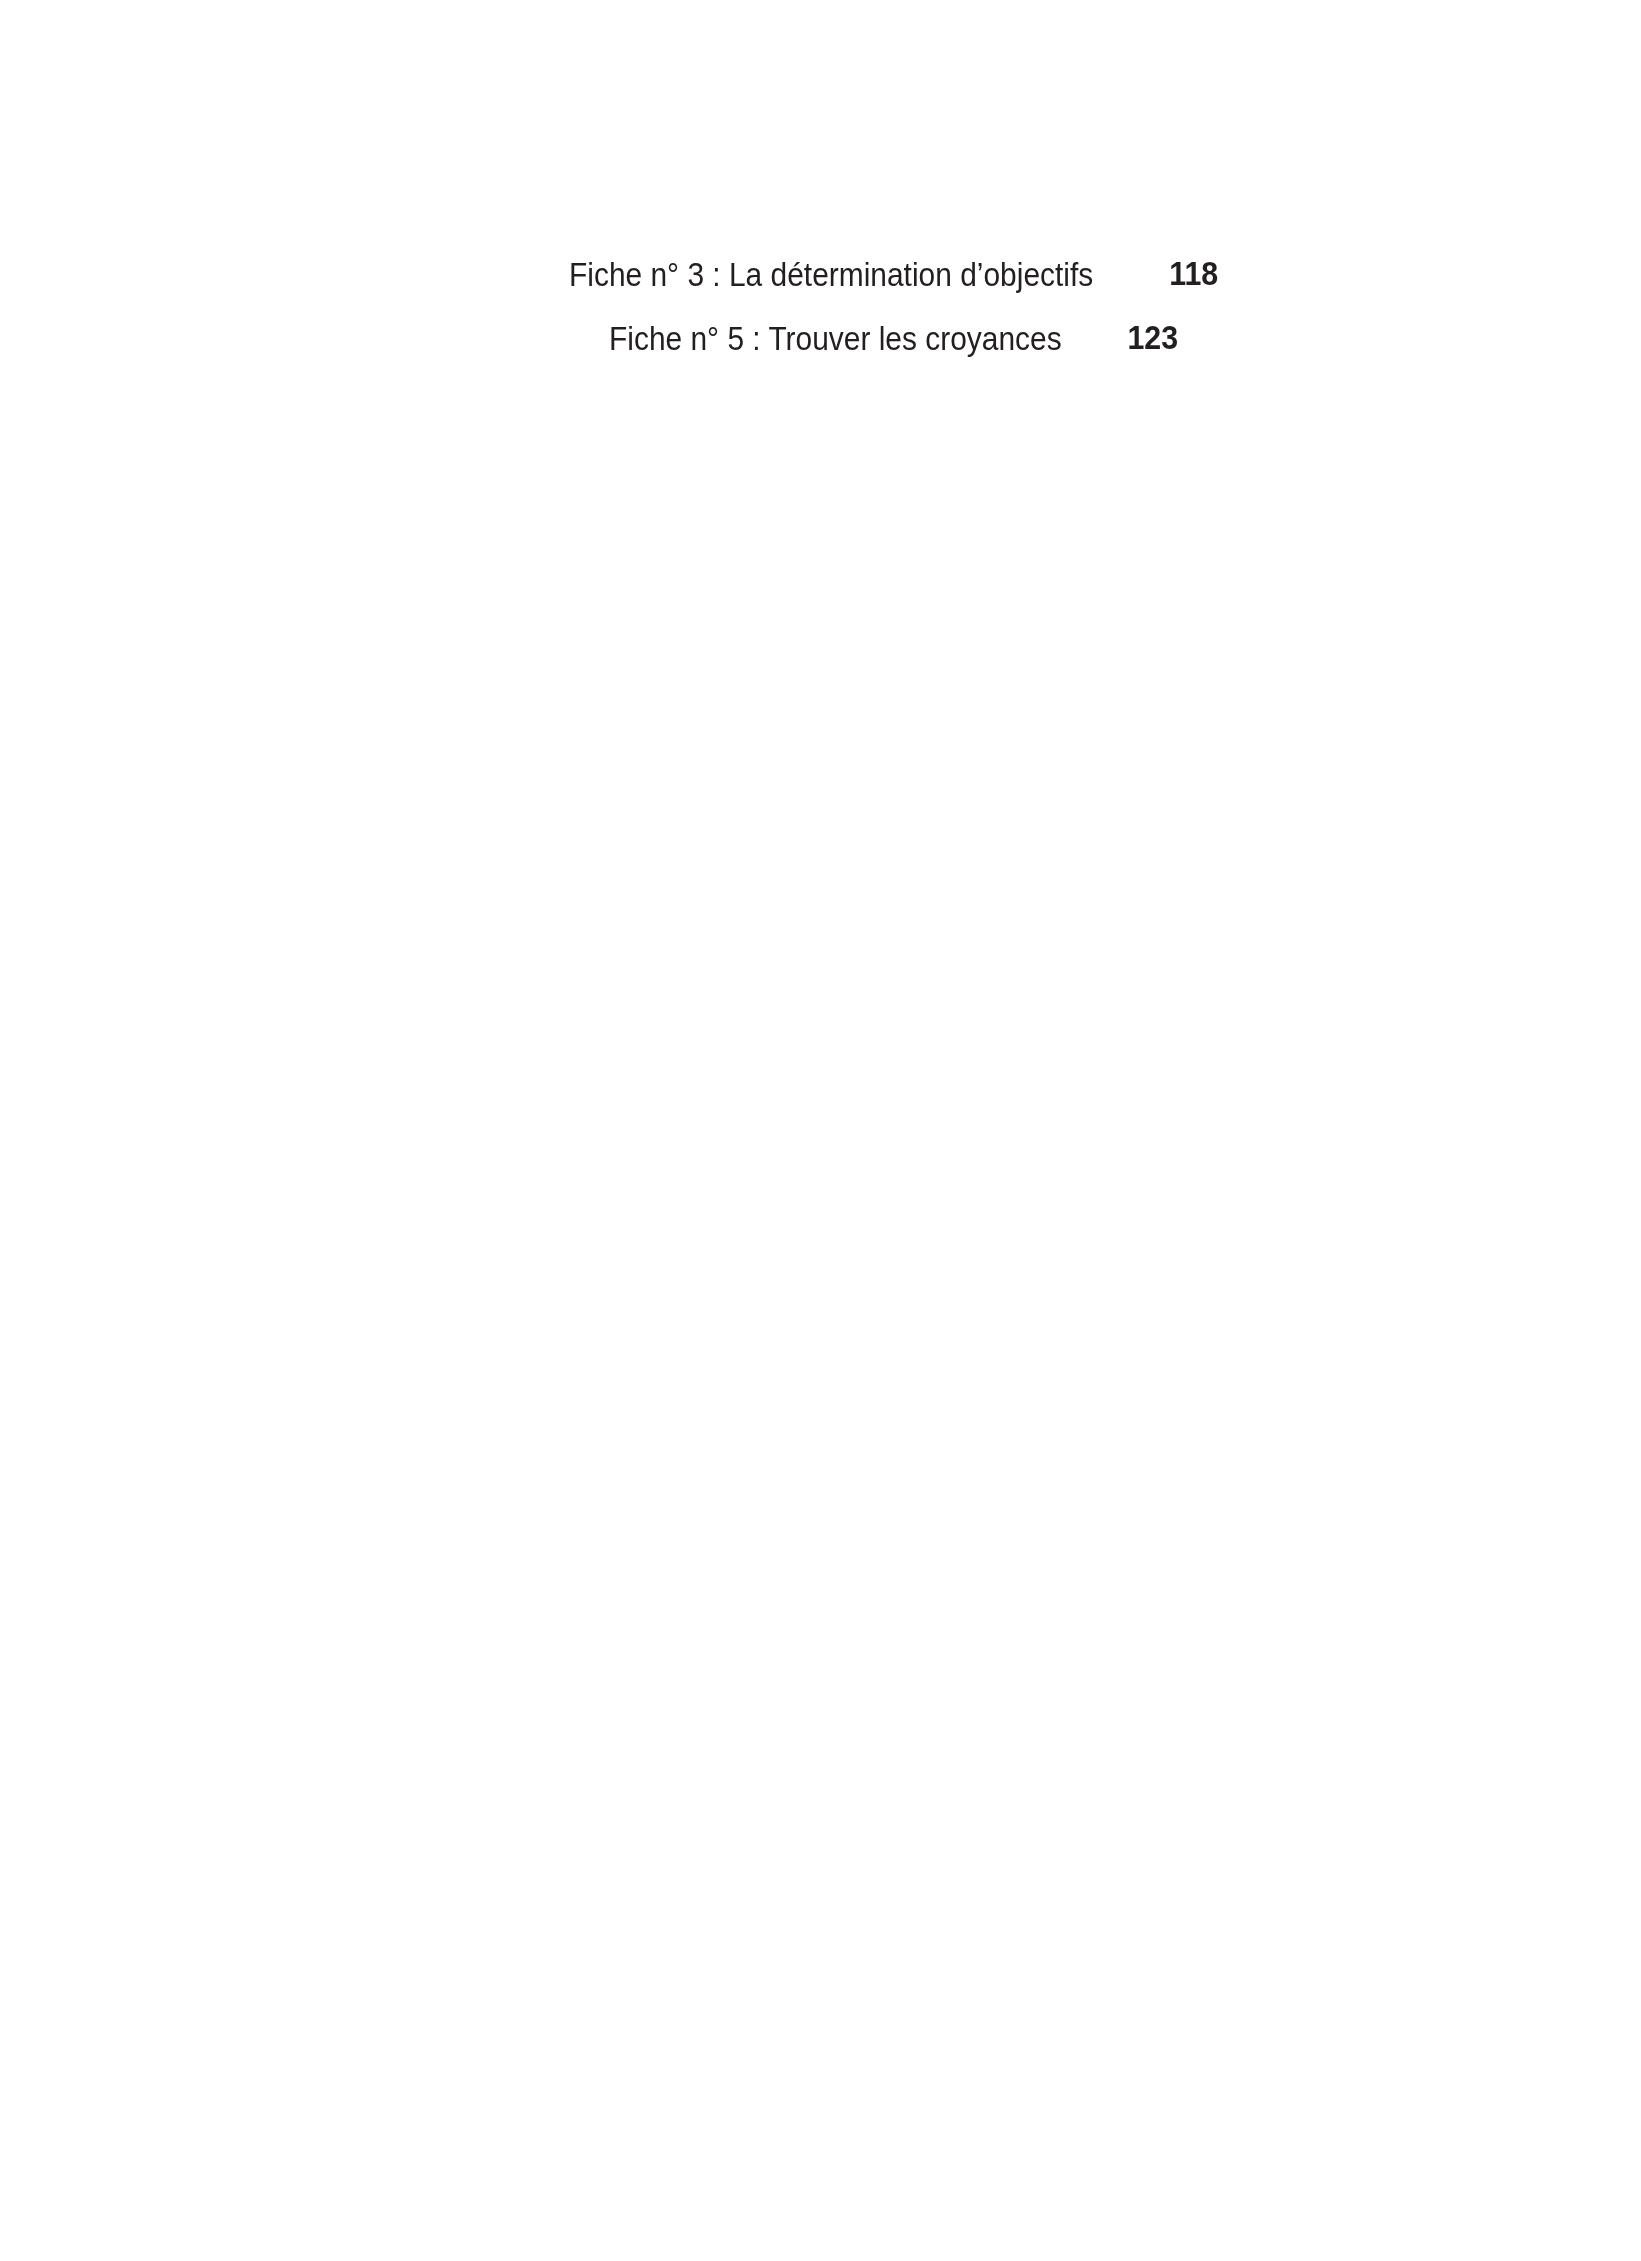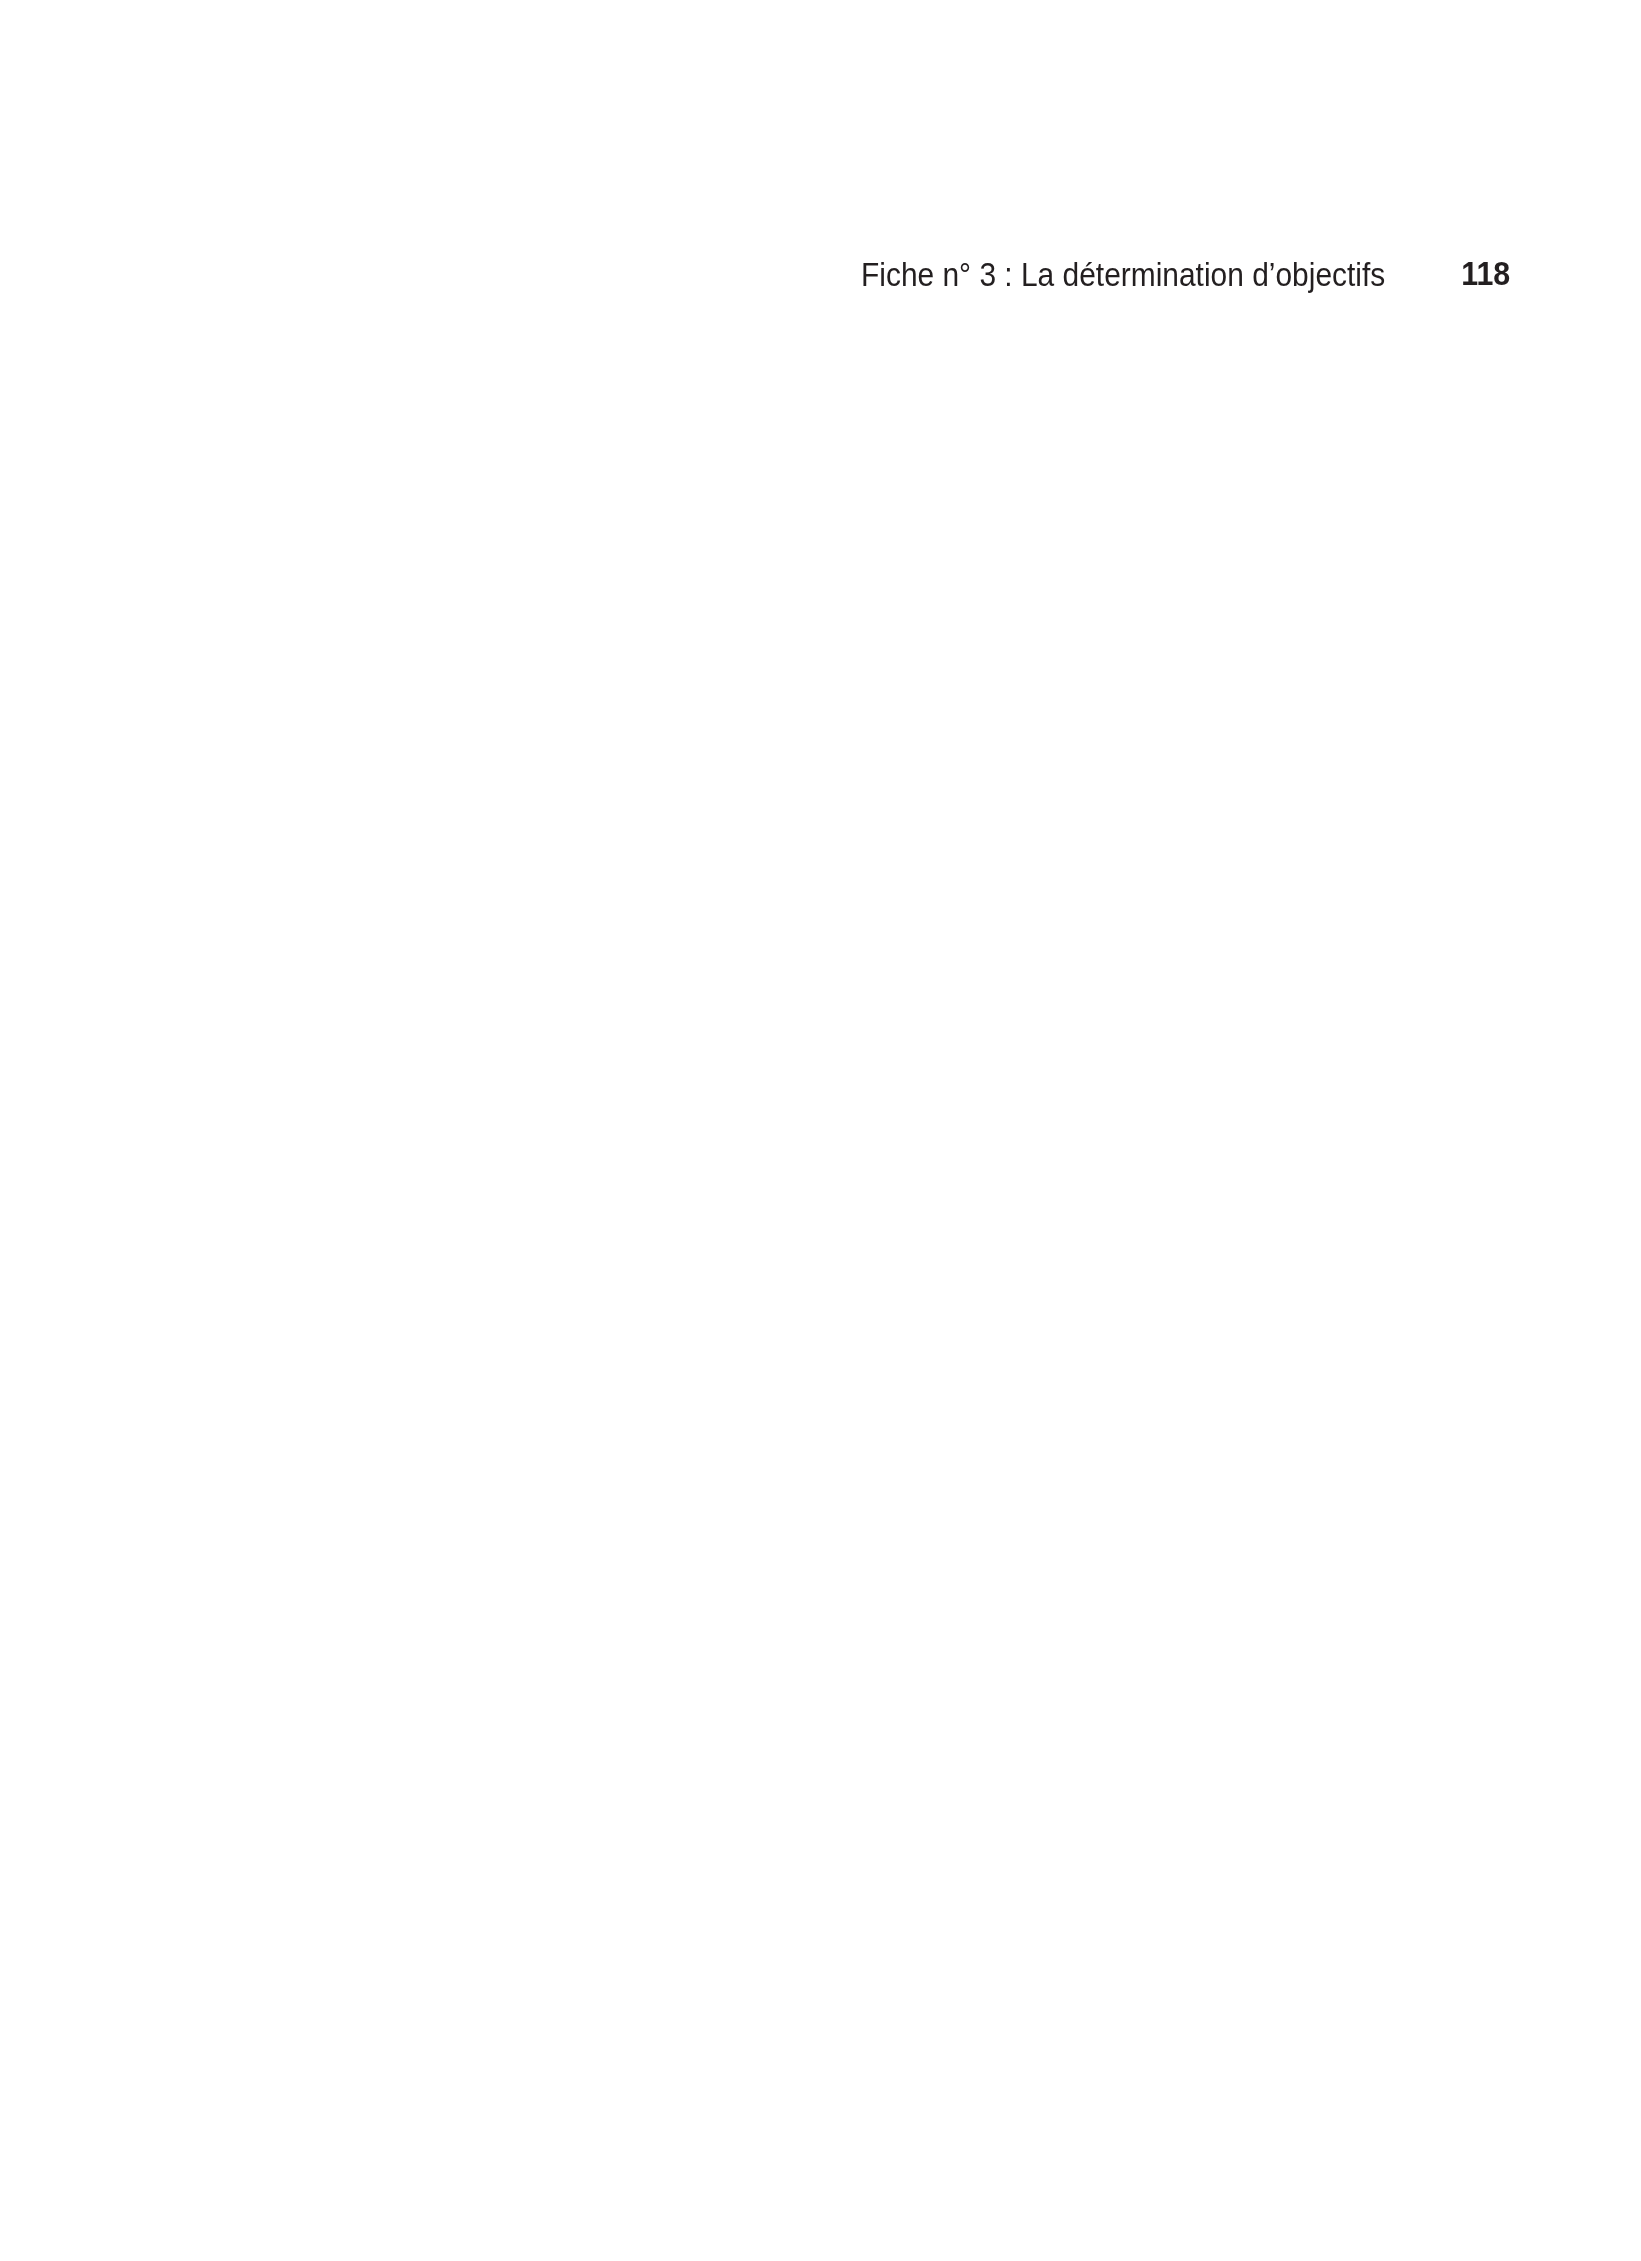--- a/index.html
+++ b/index.html
@@ -17,21 +17,21 @@
     color: #231f20;
   }
   .toc {
     position: absolute;
     top: 242px;
     left: 277px;
     right: 131px;
   }
   .toc-row {
     display: flex;
-    justify-content: flex-end;
+    justify-content: center;
     align-items: center;
     height: 64px;
   }
   .toc-label {
     font-size: 34px;
     font-weight: 400;
     white-space: nowrap;
     transform: scaleX(0.88);
     transform-origin: left center;
     letter-spacing: 0;
@@ -49,17 +49,21 @@
 
 <div class="page">
   <div class="toc">
 
     <div class="toc-row">
       <span class="toc-label">Fiche n° 3 : La détermination d’objectifs</span>
       <span class="toc-page">118</span>
     </div>
 
 
+    <div class="toc-row">
+      <span class="toc-label">Fiche n° 5 : Trouver les croyances</span>
+      <span class="toc-page">123</span>
+    </div>
 
 
   </div>
 </div>
 
 
 </body></html>

